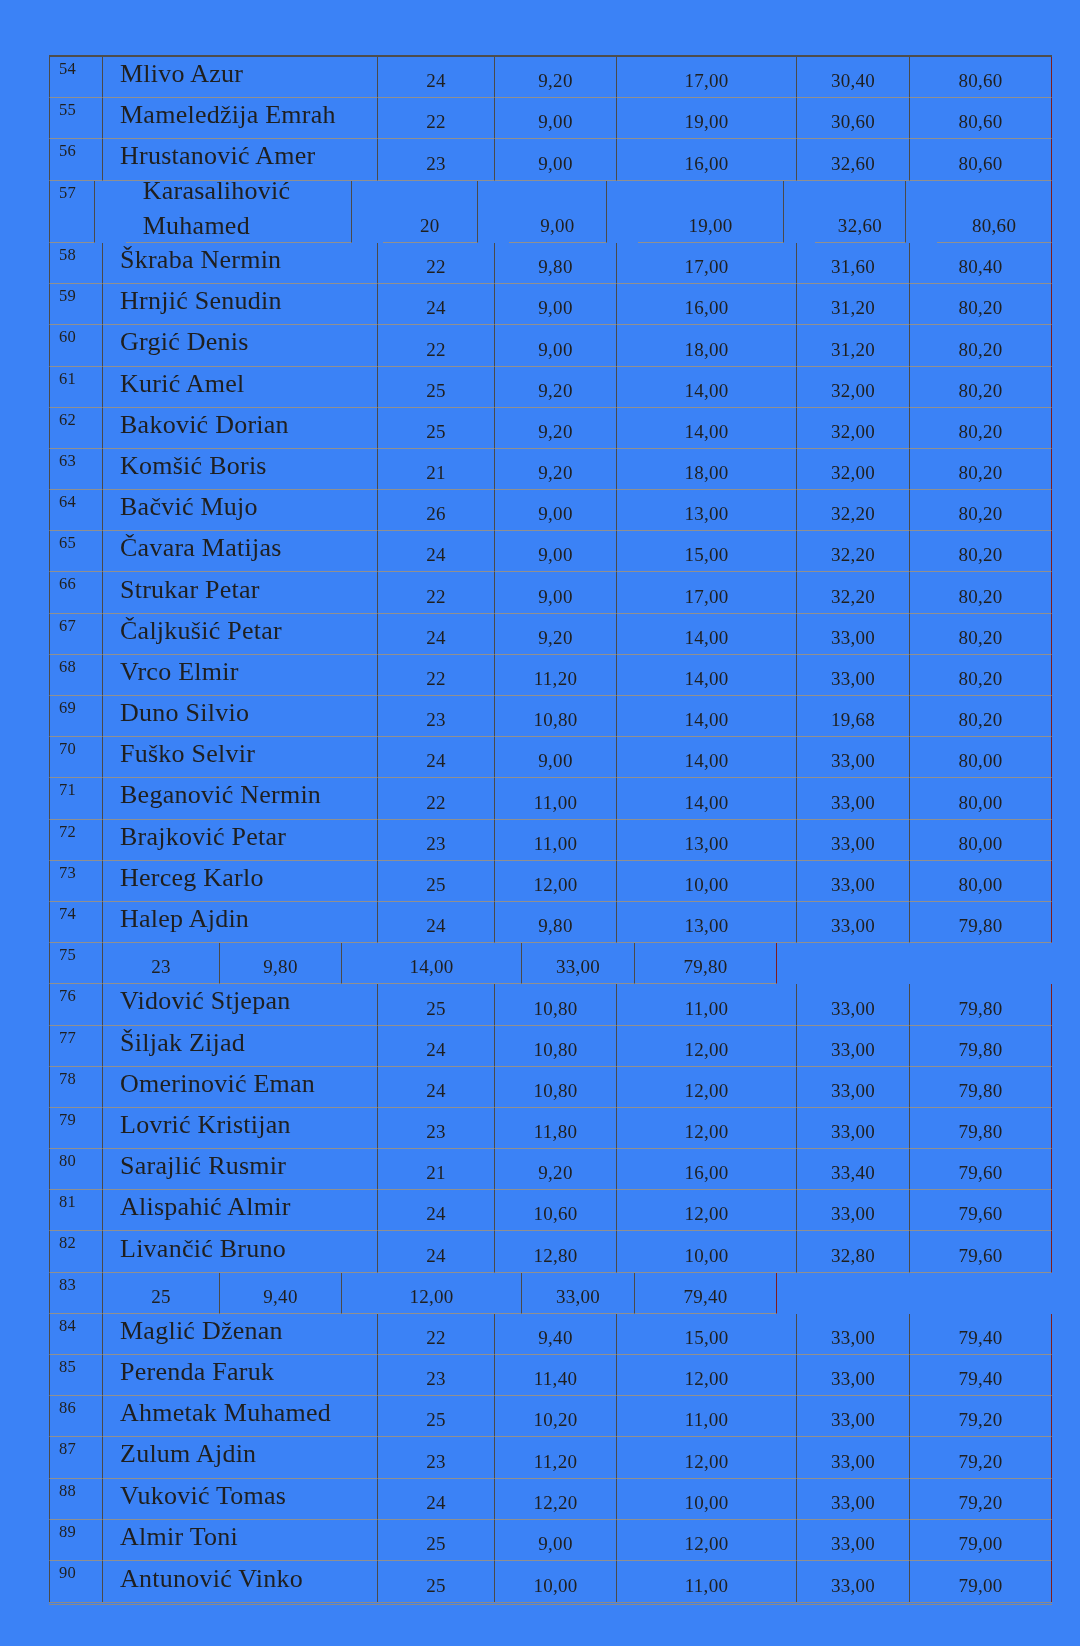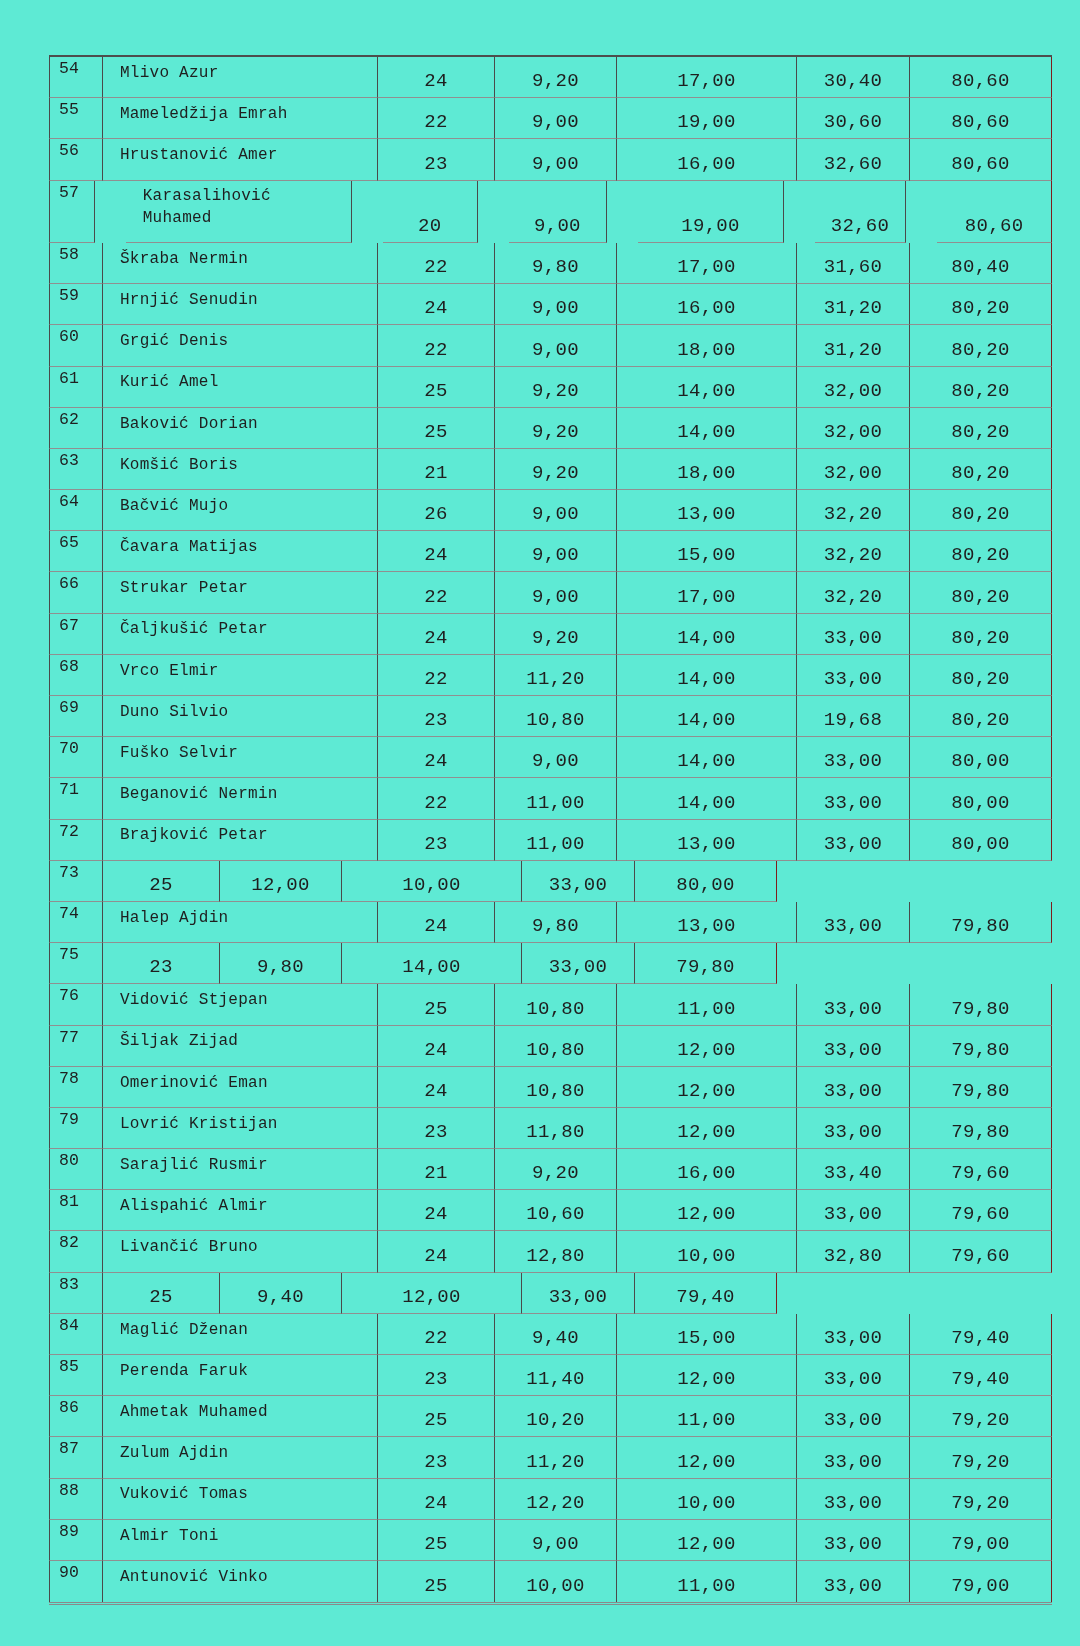--- a/index.html
+++ b/index.html
@@ -4,23 +4,23 @@
 <style>
   html, body {
     margin: 0;
     padding: 0;
     background: #ffffff;
   }
   .page {
     position: relative;
     width: 1080px;
     height: 1646px;
-    background: #5eead4;
+    background: #3b82f6;
     overflow: hidden;
-    font-family: Liberation Mono, monospace;
+    font-family: Liberation Serif, serif;
     color: #1f1f1f;
   }
   .table {
     position: absolute;
     left: 49px;
     top: 55px;
     width: 1003px;
     display: flex;
     flex-direction: column;
     border-top: 2px solid #4d4d4d;
@@ -50,21 +50,21 @@
     width: 54px;
     border-left: 1px solid #4a4a4a;
     font-size: 16.5px;
     padding: 2px 0 0 9px;
     letter-spacing: 0.2px;
   }
   .cell.name {
     width: 275px;
     display: flex;
     align-items: center;
-    font-size: 16px;
+    font-size: 26px;
     letter-spacing: 0.25px;
     padding: 0 4px 7px 17px;
     white-space: pre-line;
     line-height: 1.35;
   }
   .cell.v {
     display: flex;
     align-items: flex-end;
     justify-content: center;
     font-size: 19px;
@@ -268,20 +268,21 @@
     <div class="cell name">Brajković Petar</div>
     <div class="cell v c1">23</div>
     <div class="cell v c2">11,00</div>
     <div class="cell v c3">13,00</div>
     <div class="cell v c4">33,00</div>
     <div class="cell v c5">80,00</div>
   </div>
 
   <div class="row">
     <div class="cell num">73</div>
+    <div class="cell name">Herceg Karlo</div>
     <div class="cell v c1">25</div>
     <div class="cell v c2">12,00</div>
     <div class="cell v c3">10,00</div>
     <div class="cell v c4">33,00</div>
     <div class="cell v c5">80,00</div>
   </div>
 
   <div class="row">
     <div class="cell num">74</div>
     <div class="cell name">Halep Ajdin</div>

